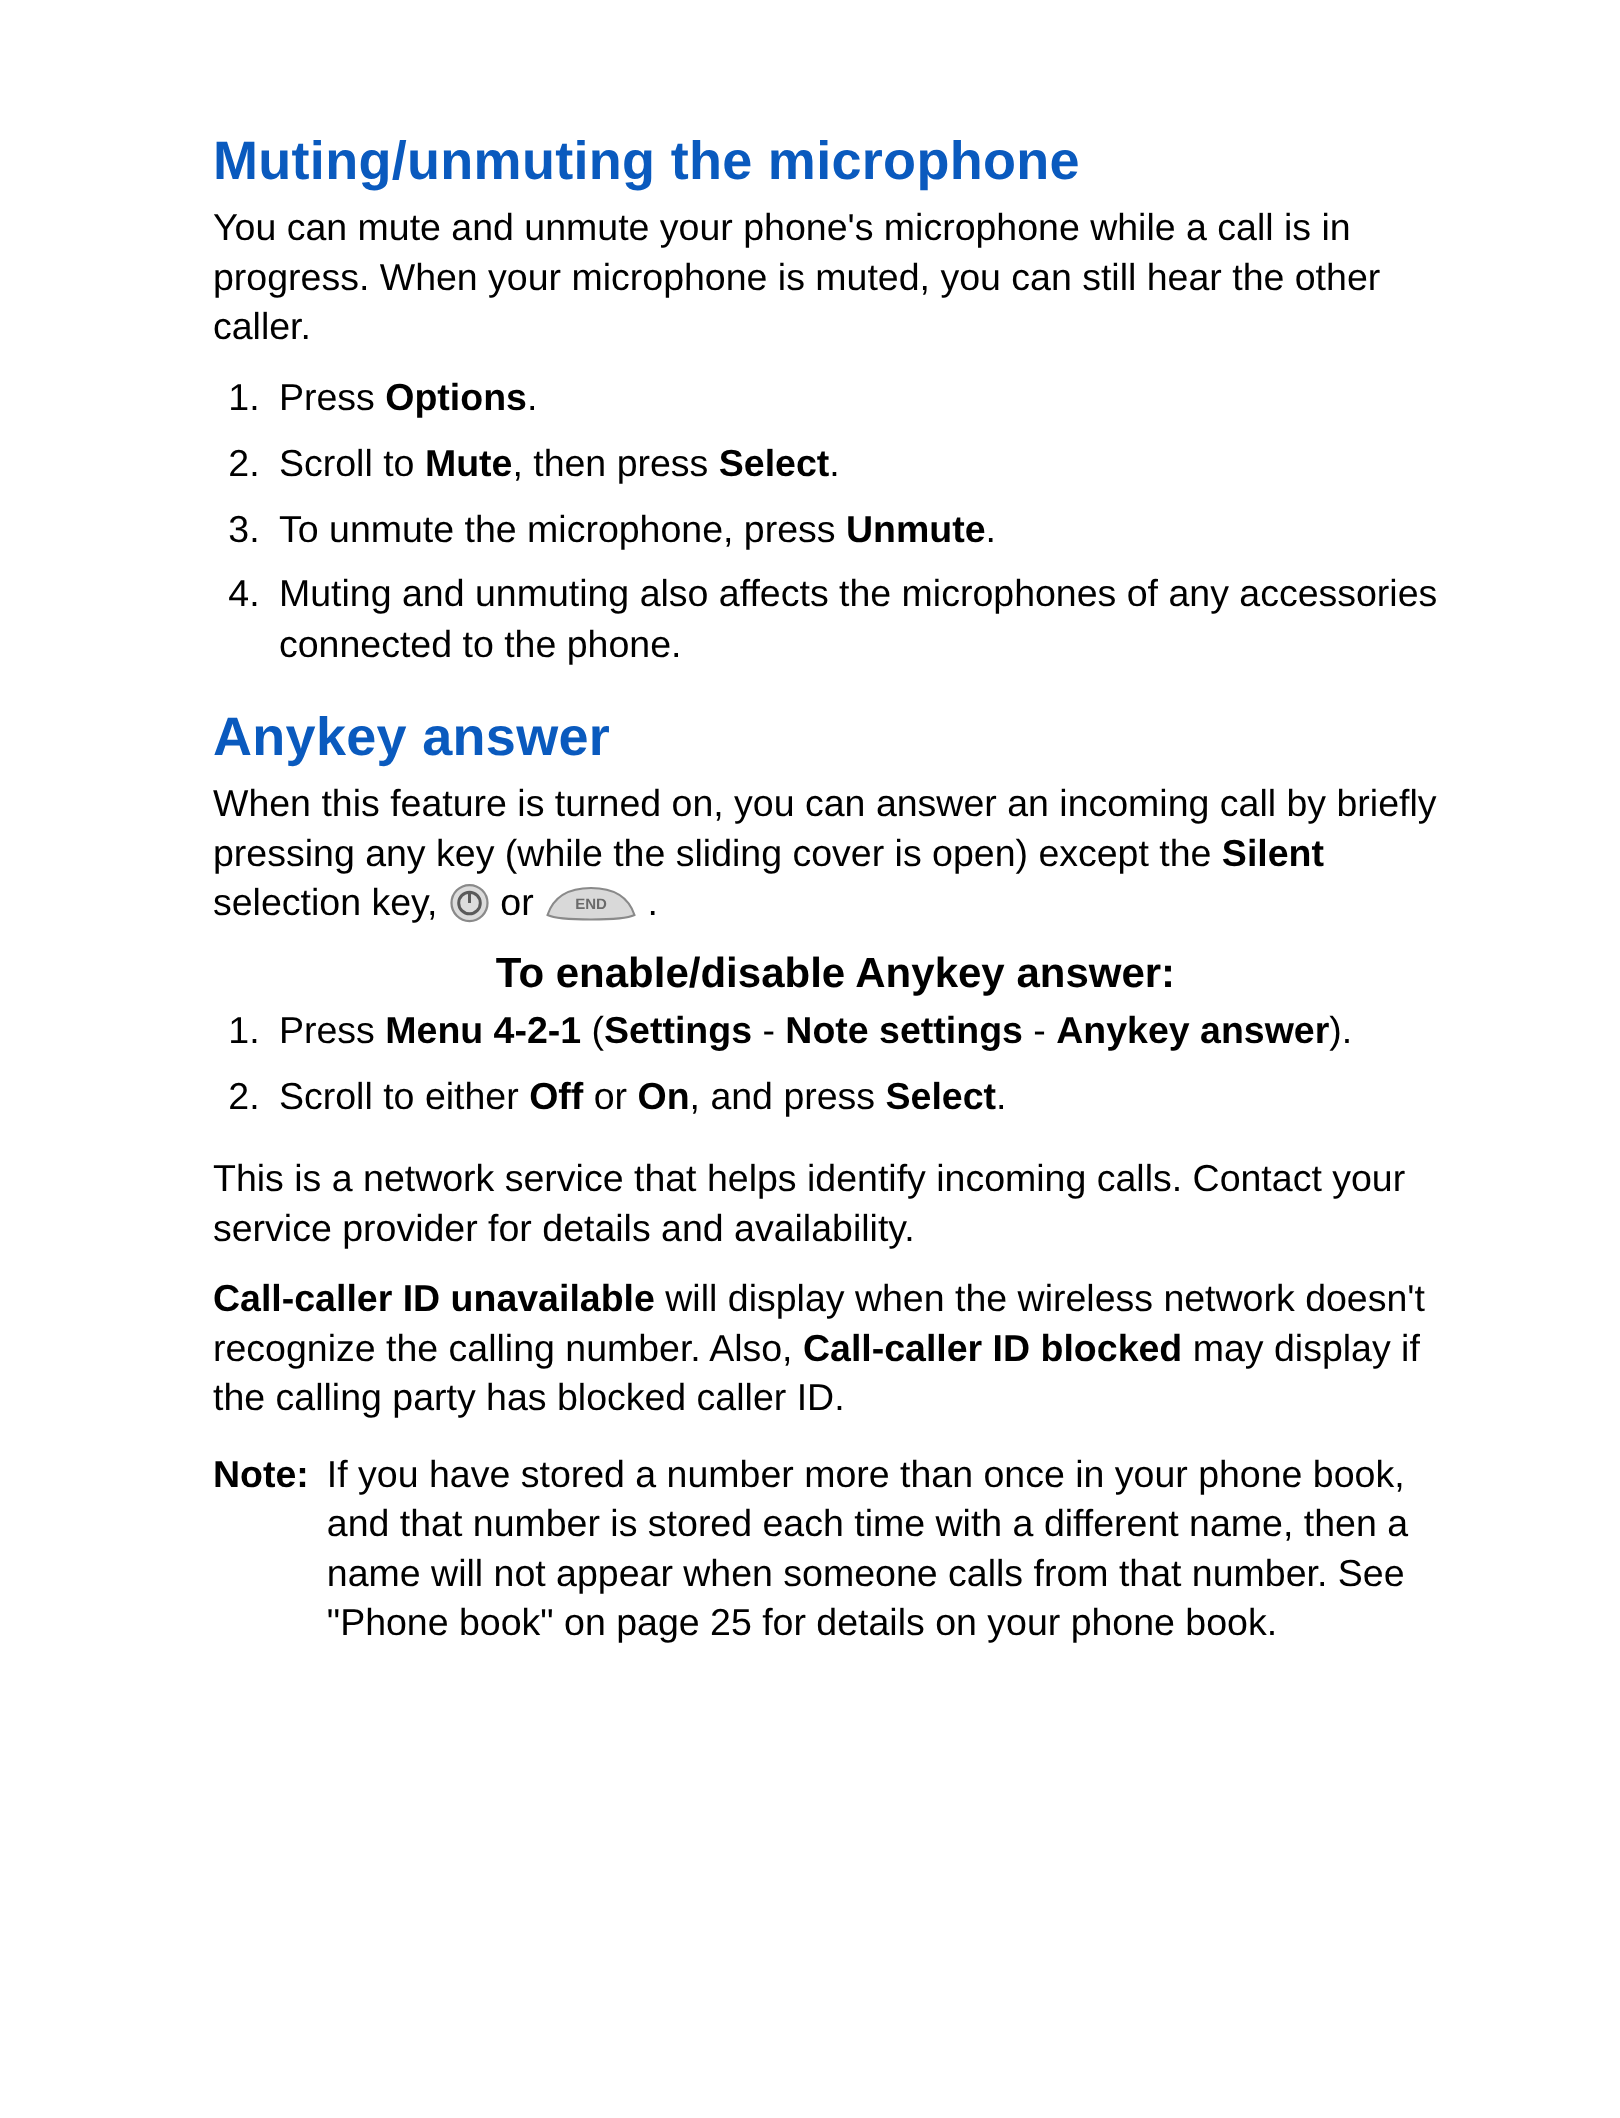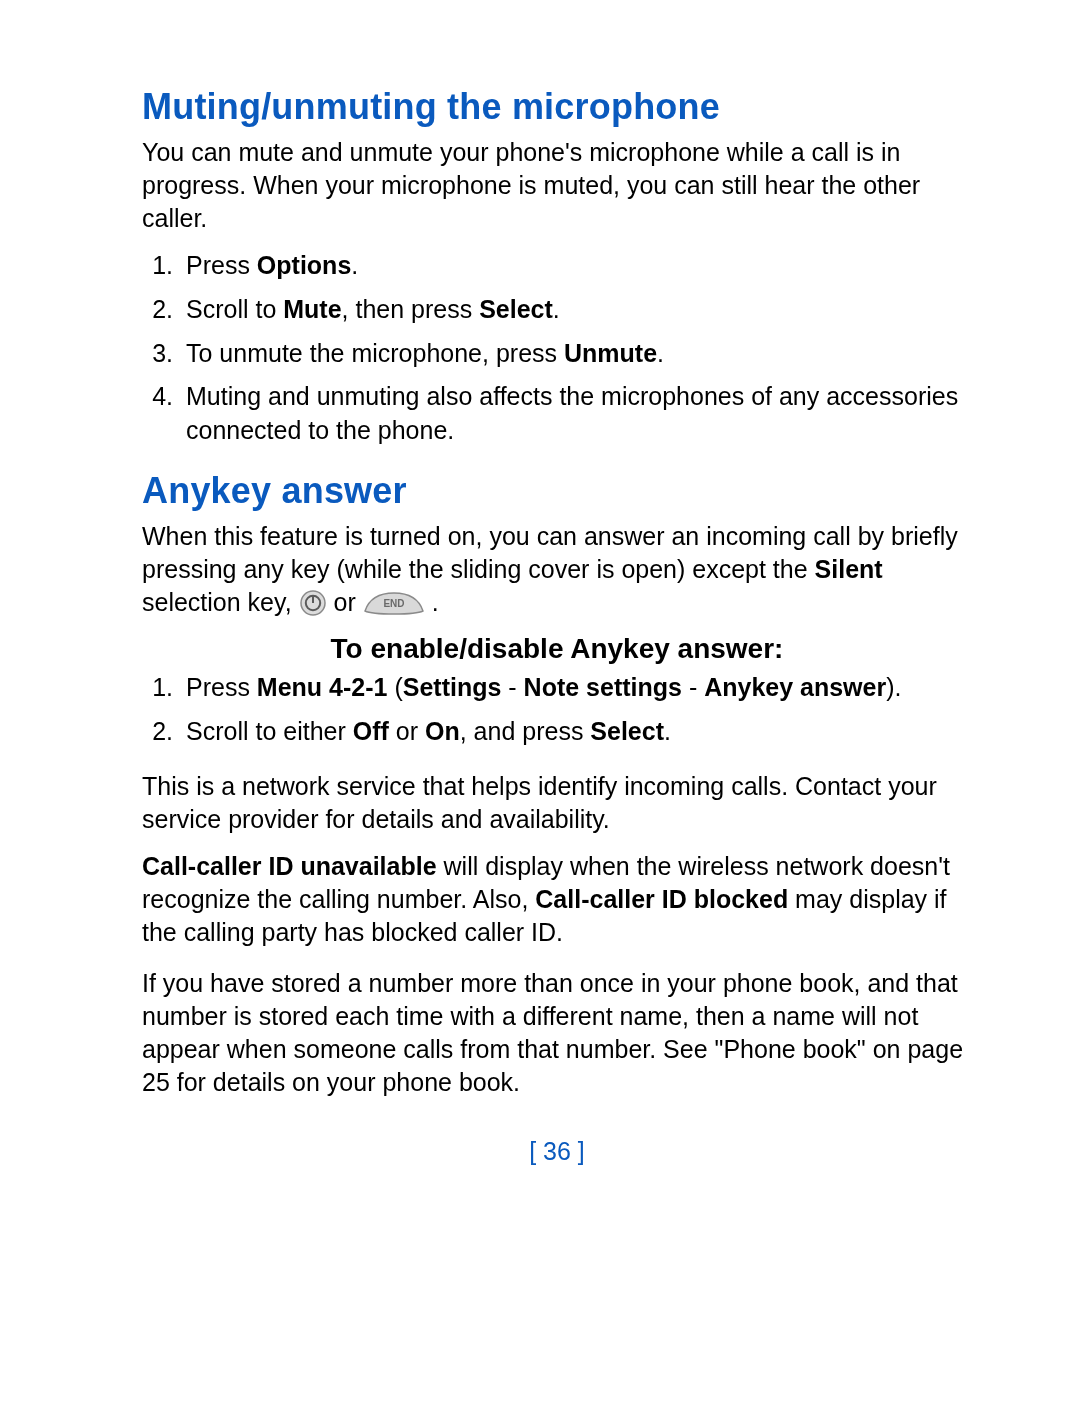--- a/index.html
+++ b/index.html
@@ -152,17 +152,17 @@
       <span>Scroll to either </span><b>Off</b><span> or </span><b>On</b><span>, and press </span><b>Select</b><span>.</span>
     </li>
   </ol>
 
   <p class="body">This is a network service that helps identify incoming calls. Contact your service provider for details and availability.</p>
   <p class="body">
     <b>Call-caller ID unavailable</b><span> will display when the wireless network doesn't recognize the calling number. Also, </span><b>Call-caller ID blocked</b><span> may display if the calling party has blocked caller ID.</span>
   </p>
 
   <div class="note-row">
+    <div class="note-label">Note:</div>
     <div class="note-text">If you have stored a number more than once in your phone book, and that number is stored each time with a different name, then a name will not appear when someone calls from that number. See "Phone book" on page 25 for details on your phone book.</div>
   </div>
 
-  <div class="page-number">[ 36 ]</div>
 </div>
 
 </body></html>

